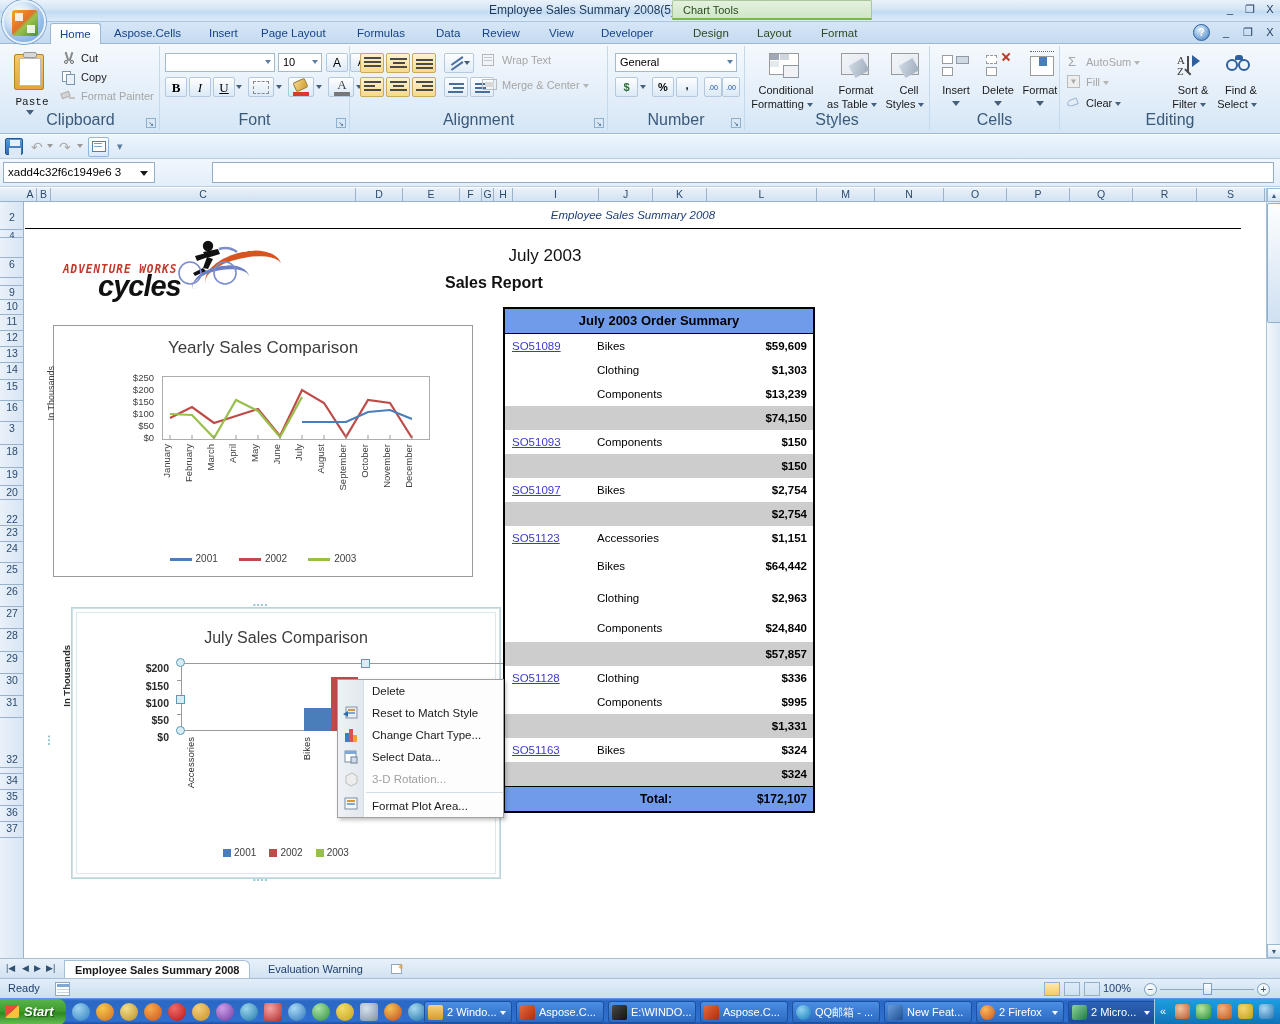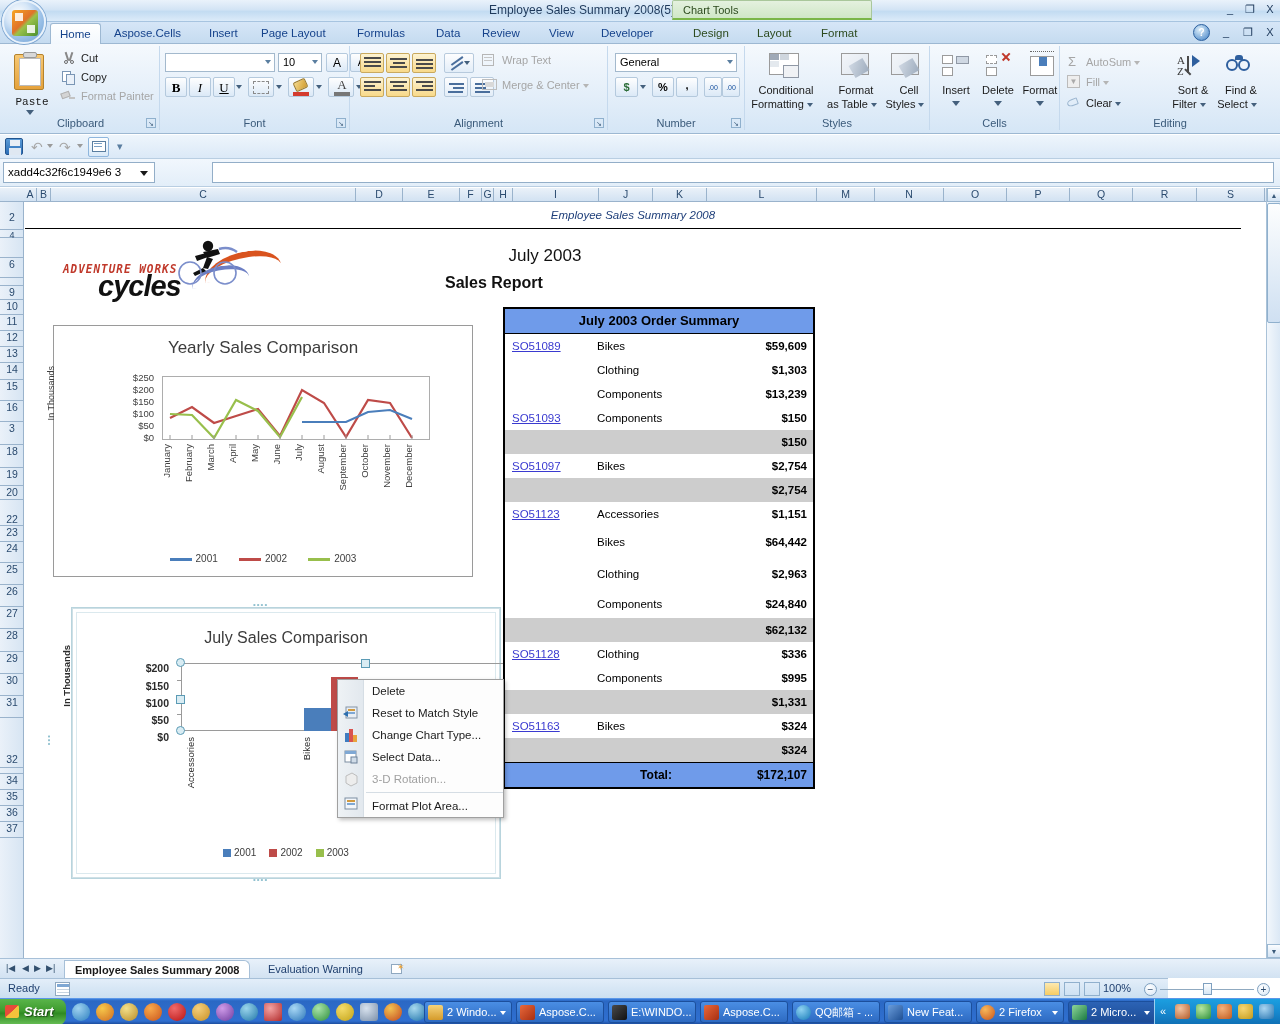--- a/index.html
+++ b/index.html
@@ -78,21 +78,21 @@
     position:absolute; left:0; top:44px; width:1280px; height:90px;
     background:linear-gradient(to bottom,#f5f9fd 0%,#e3eef9 60%,#d5e6f6 100%);
     border-bottom:1px solid #9db8d2;
   }
   .grp{
     position:absolute; top:2px; height:84px;
     border-right:1px solid #c5d9ed;
   }
   .grp-label{
     position:absolute; bottom:1px; width:100%; text-align:center;
-    font-size:11px; color:#3a5a7a;
+    font-size:16px; color:#3a5a7a;
   }
   .grp-launcher{
     position:absolute; bottom:2px; right:3px; width:10px;height:10px;
     border:1px solid #8fb0cd; font-size:7px; color:#3a5a7a; text-align:center;
     line-height:9px;
   }
   .ritem{ position:absolute; font-size:11px; color:#1a1a1a; white-space:nowrap;}
   .dim{ color:#a6a6a6; }
   .fbox{
     position:absolute; background:#fff; border:1px solid #a3b9cd; height:19px;
@@ -344,21 +344,21 @@
     border-top:1px solid #a7c0d8;
   }
   .navbtn{ position:absolute; top:4px; font-size:9px; color:#33506e;}
   .shtab{
     position:absolute; top:1px; height:19px; line-height:18px; padding:0 10px;
     font-size:11px; color:#1f3f6e;
   }
   .shtab.active{ background:#fff; font-weight:bold; color:#1a1a1a;
     border:1px solid #a7c0d8; border-bottom:1px solid #fff; border-radius:0 6px 0 0;}
   #statusbar{
-    position:absolute; left:0; top:978px; width:1168px; height:20px;
+    position:absolute; left:0; top:978px; width:1280px; height:20px;
     background:linear-gradient(to bottom,#e3eef9,#cbdff1);
     border-top:1px solid #a7c0d8;
   }
   #status-ready{ position:absolute; left:8px; top:3px; font-size:11px; color:#1f3f6e;}
   #zoomlabel{ position:absolute; left:1103px; top:3px; font-size:11px; color:#1f3f6e;}
   .viewbtn{ position:absolute; top:3px; width:16px;height:14px; border:1px solid #90b0cd;}
   .viewbtn.on{ background:linear-gradient(to bottom,#fde9b0,#f6cc63);}
   #zoomtrack{position:absolute; left:1160px; top:10px; width:94px; height:1px; background:#8fa9c0;}
   .zbtn{ position:absolute; top:4px; width:13px;height:13px; border:1px solid #7ea0c0;
     border-radius:50%; font-size:10px; line-height:11px; text-align:center; color:#2b4b6f;
@@ -907,20 +907,25 @@
     <div class="trow">
       <div class="tc-so"><a href="#"></a></div>
       <div class="tc-cat">Clothing</div>
       <div class="tc-amt">$1,303</div>
     </div>
     <div class="trow">
       <div class="tc-so"><a href="#"></a></div>
       <div class="tc-cat">Components</div>
       <div class="tc-amt">$13,239</div>
     </div>
+    <div class="trow alt">
+      <div class="tc-so"></div>
+      <div class="tc-cat"></div>
+      <div class="tc-amt">$74,150</div>
+    </div>
     <div class="trow">
       <div class="tc-so"><a href="#">SO51093</a></div>
       <div class="tc-cat">Components</div>
       <div class="tc-amt">$150</div>
     </div>
     <div class="trow alt">
       <div class="tc-so"></div>
       <div class="tc-cat"></div>
       <div class="tc-amt">$150</div>
     </div>
@@ -950,21 +955,21 @@
       <div class="tc-amt">$2,963</div>
     </div>
     <div class="trow" style="height:28px;">
       <div class="tc-so"></div>
       <div class="tc-cat">Components</div>
       <div class="tc-amt">$24,840</div>
     </div>
     <div class="trow alt">
       <div class="tc-so"></div>
       <div class="tc-cat"></div>
-      <div class="tc-amt">$62,132</div>
+      <div class="tc-amt">$57,857</div>
     </div>
     <div class="trow">
       <div class="tc-so"><a href="#">SO51128</a></div>
       <div class="tc-cat">Clothing</div>
       <div class="tc-amt">$336</div>
     </div>
     <div class="trow">
       <div class="tc-so"></div>
       <div class="tc-cat">Components</div>
       <div class="tc-amt">$995</div>

